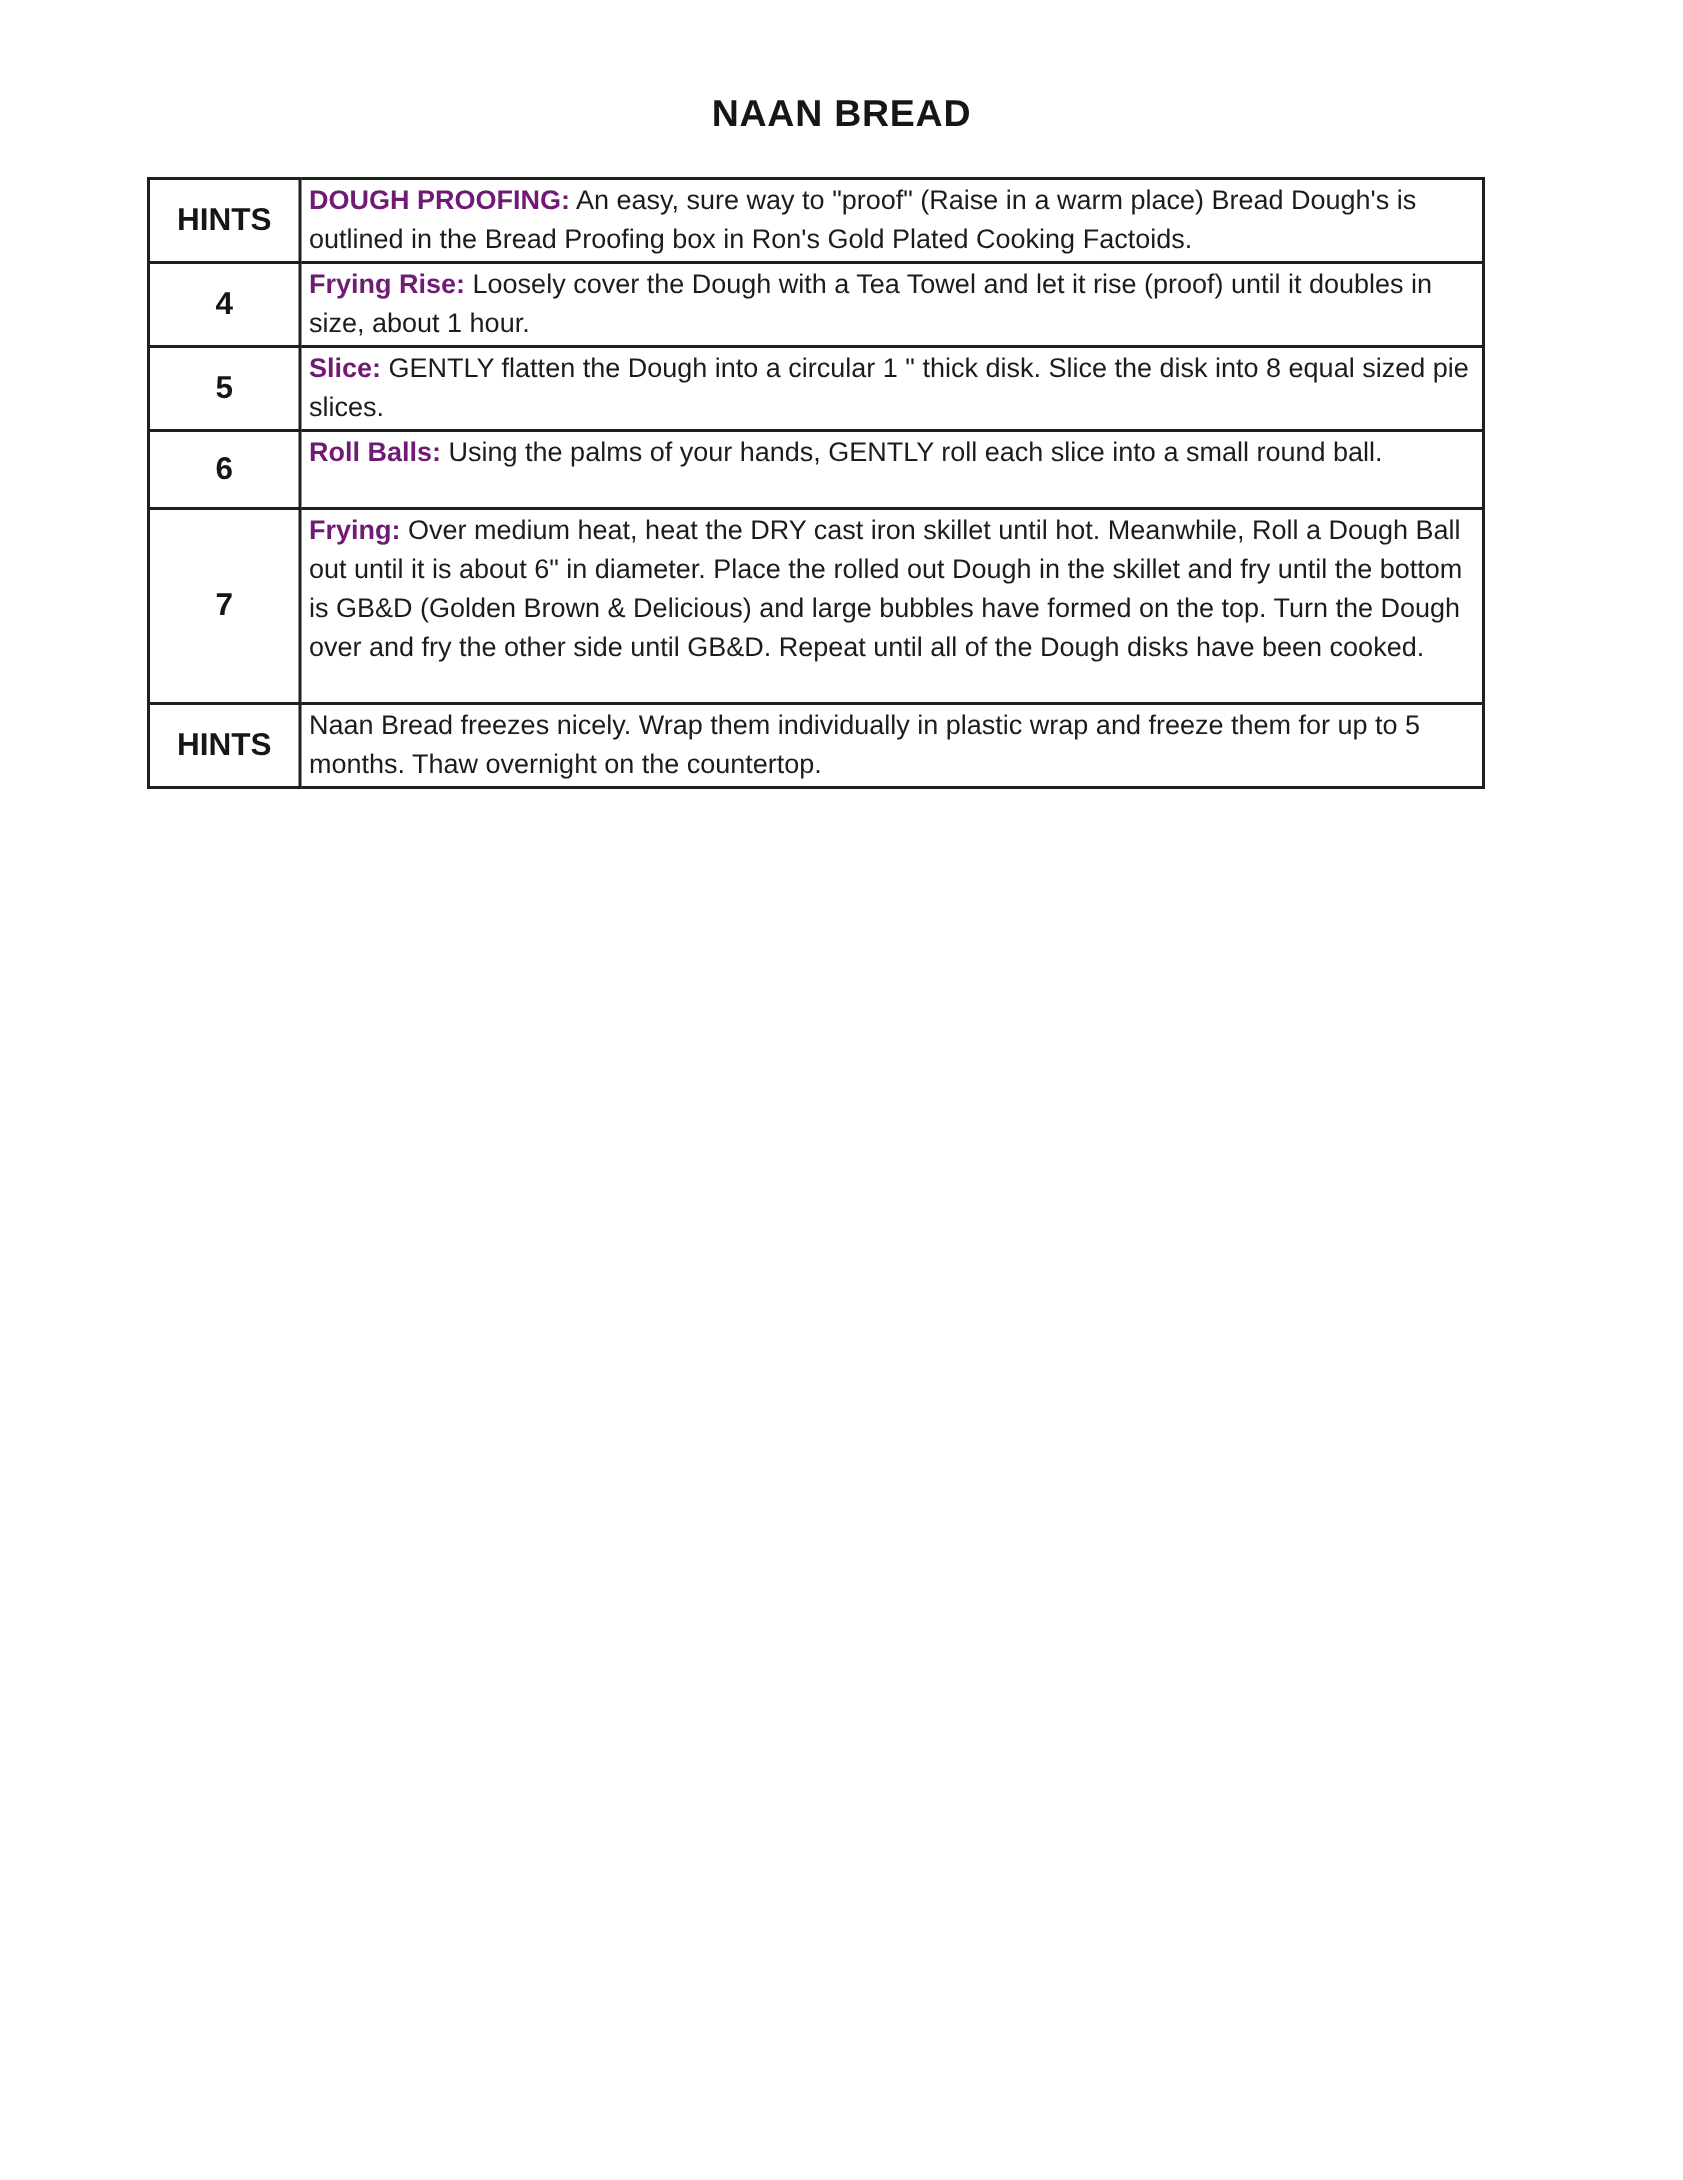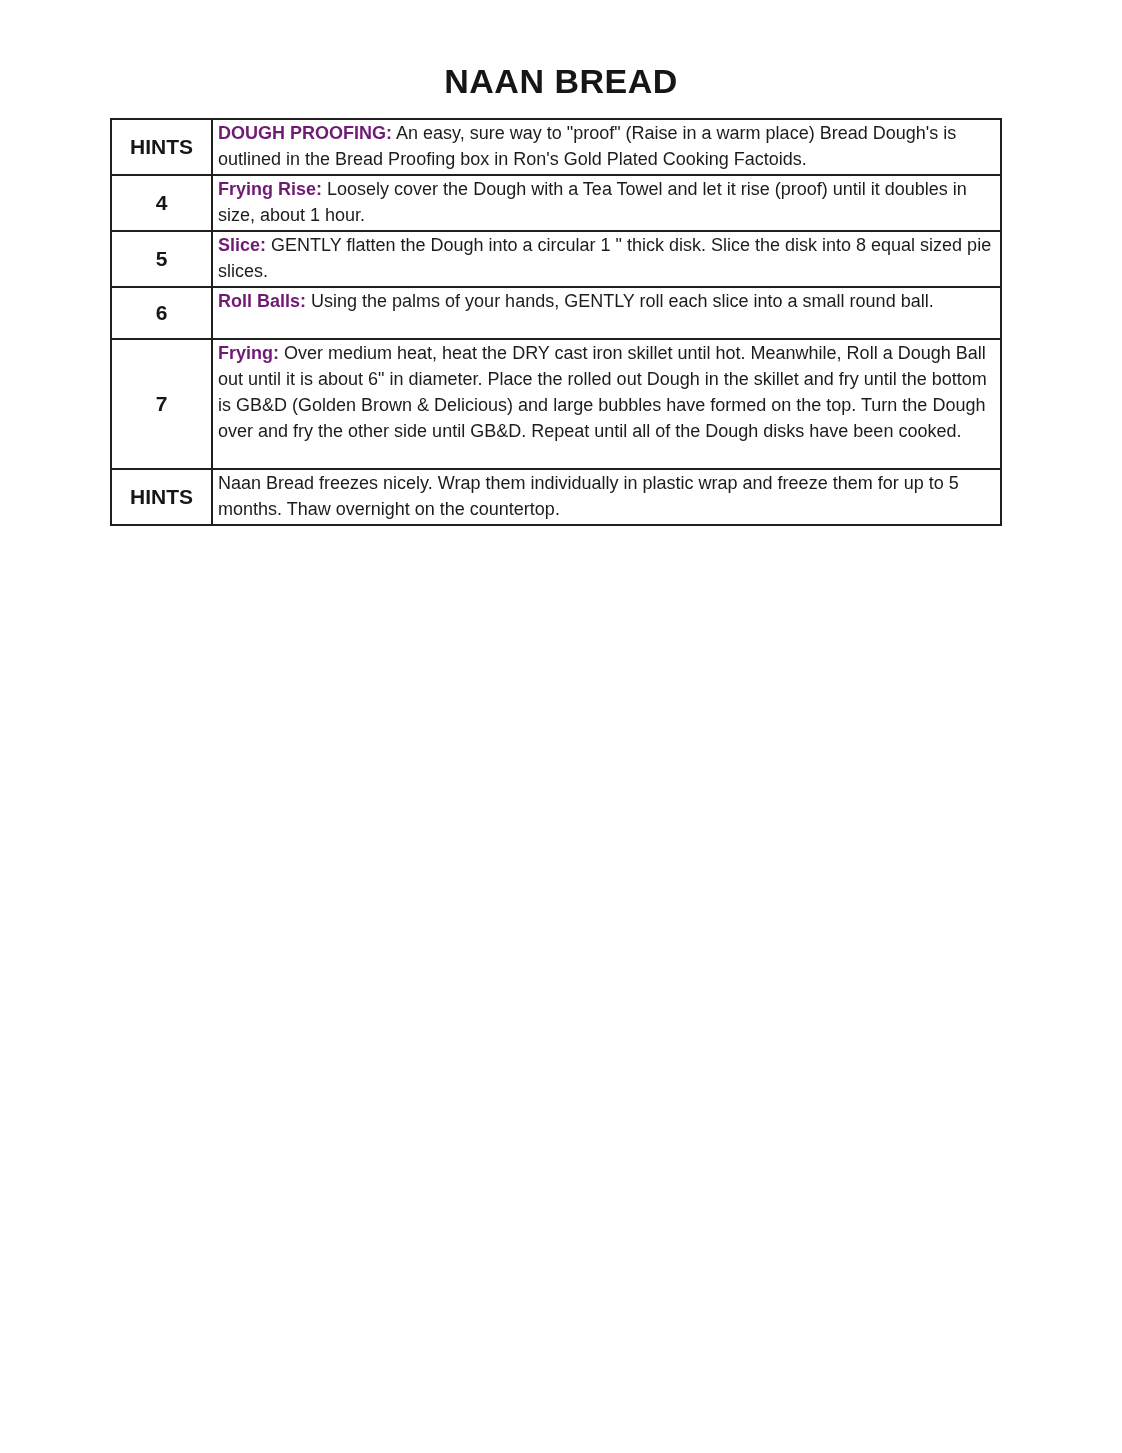--- a/index.html
+++ b/index.html
@@ -15,35 +15,34 @@
     height: 1453px;
     background: #ffffff;
     overflow: hidden;
   }
   .title {
     position: absolute;
     top: 62px;
     left: 0;
     width: 100%;
     text-align: center;
-    font-size: 34px;
+    font-size: 25px;
     font-weight: bold;
     letter-spacing: 0.5px;
     color: #161616;
   }
   table.recipe {
     position: absolute;
     left: 98px;
     top: 118px;
     width: 892px;
     border-collapse: collapse;
     table-layout: fixed;
     font-size: 18px;
     line-height: 26px;
-    margin-left: 12px;
   }
   table.recipe th,
   table.recipe td {
     border: 2px solid #1f1f1f;
   }
   table.recipe th {
     width: 101px;
     font-size: 21px;
     font-weight: bold;
     text-align: center;

